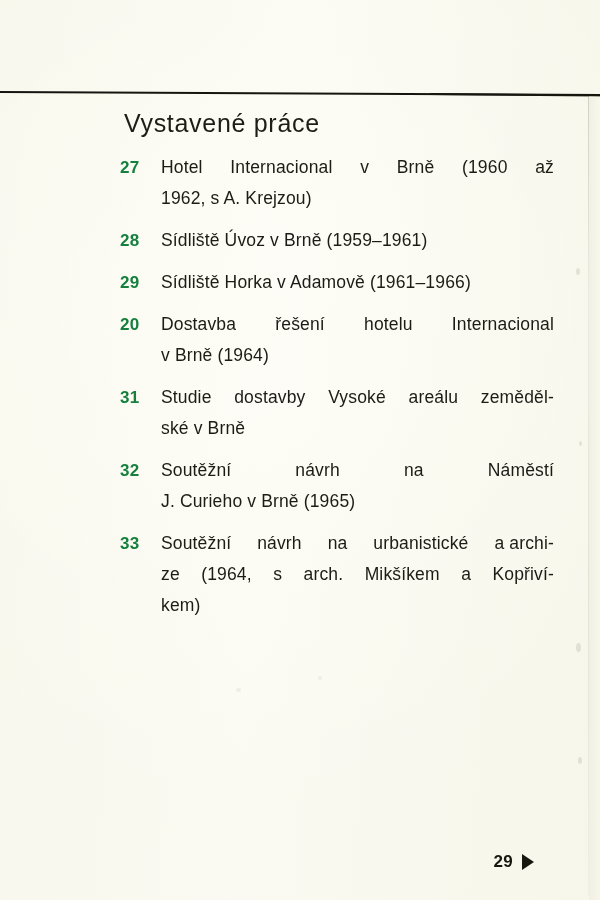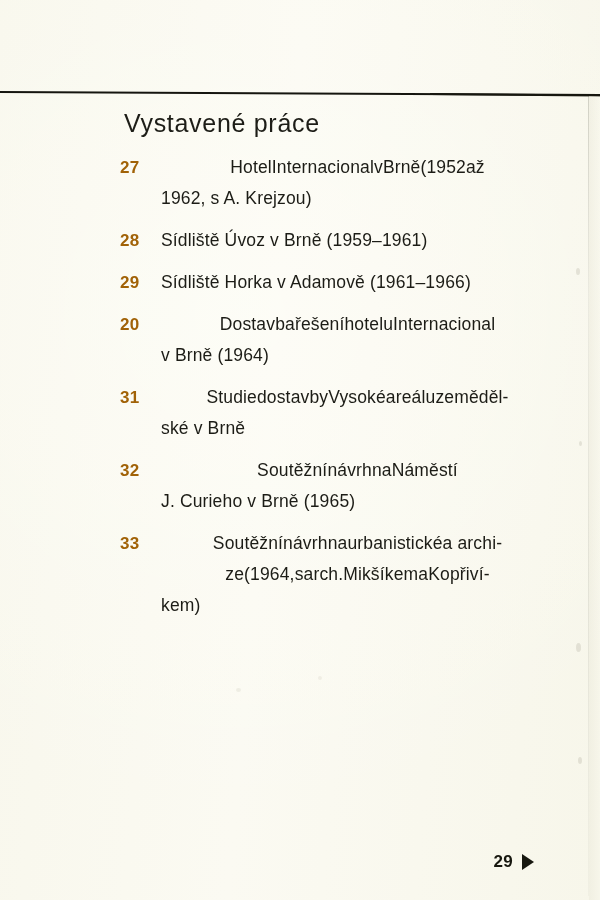--- a/index.html
+++ b/index.html
@@ -114,39 +114,39 @@
     margin-bottom: 11px;
   }
 
   .entry-number {
     flex: 0 0 auto;
     width: 41px;
     font-size: 17px;
     font-weight: 700;
     line-height: 31px;
     letter-spacing: 0.2px;
-    color: #a16207;
+    color: #15803d;
   }
 
   .entry-text {
     flex: 1 1 auto;
     font-size: 17.5px;
     line-height: 31px;
     letter-spacing: 0.15px;
     color: #1c1c16;
   }
 
   
   .line {
     display: block;
     white-space: nowrap;
   }
   .line.justify {
     display: flex;
-    justify-content: center;
+    justify-content: space-between;
     white-space: nowrap;
   }
   .line.justify > span { white-space: pre; }
 
   #page-footer {
     position: absolute;
     left: 0;
     top: 852px;
     width: 534px;
     text-align: right;
@@ -196,21 +196,21 @@
     <ul class="entry-list">
 
     <li class="entry">
           <span class="entry-number">27</span>
           <span class="entry-text">
             <span class="line justify">
               <span>Hotel</span>
               <span>Internacional</span>
               <span>v</span>
               <span>Brně</span>
-              <span>(1952</span>
+              <span>(1960</span>
               <span>až</span>
             </span>
             <span class="line">1962, s A. Krejzou)</span>
           </span>
         </li>
         <li class="entry">
           <span class="entry-number">28</span>
           <span class="entry-text">
             <span class="line">Sídliště Úvoz v Brně (1959–1961)</span>
           </span>

